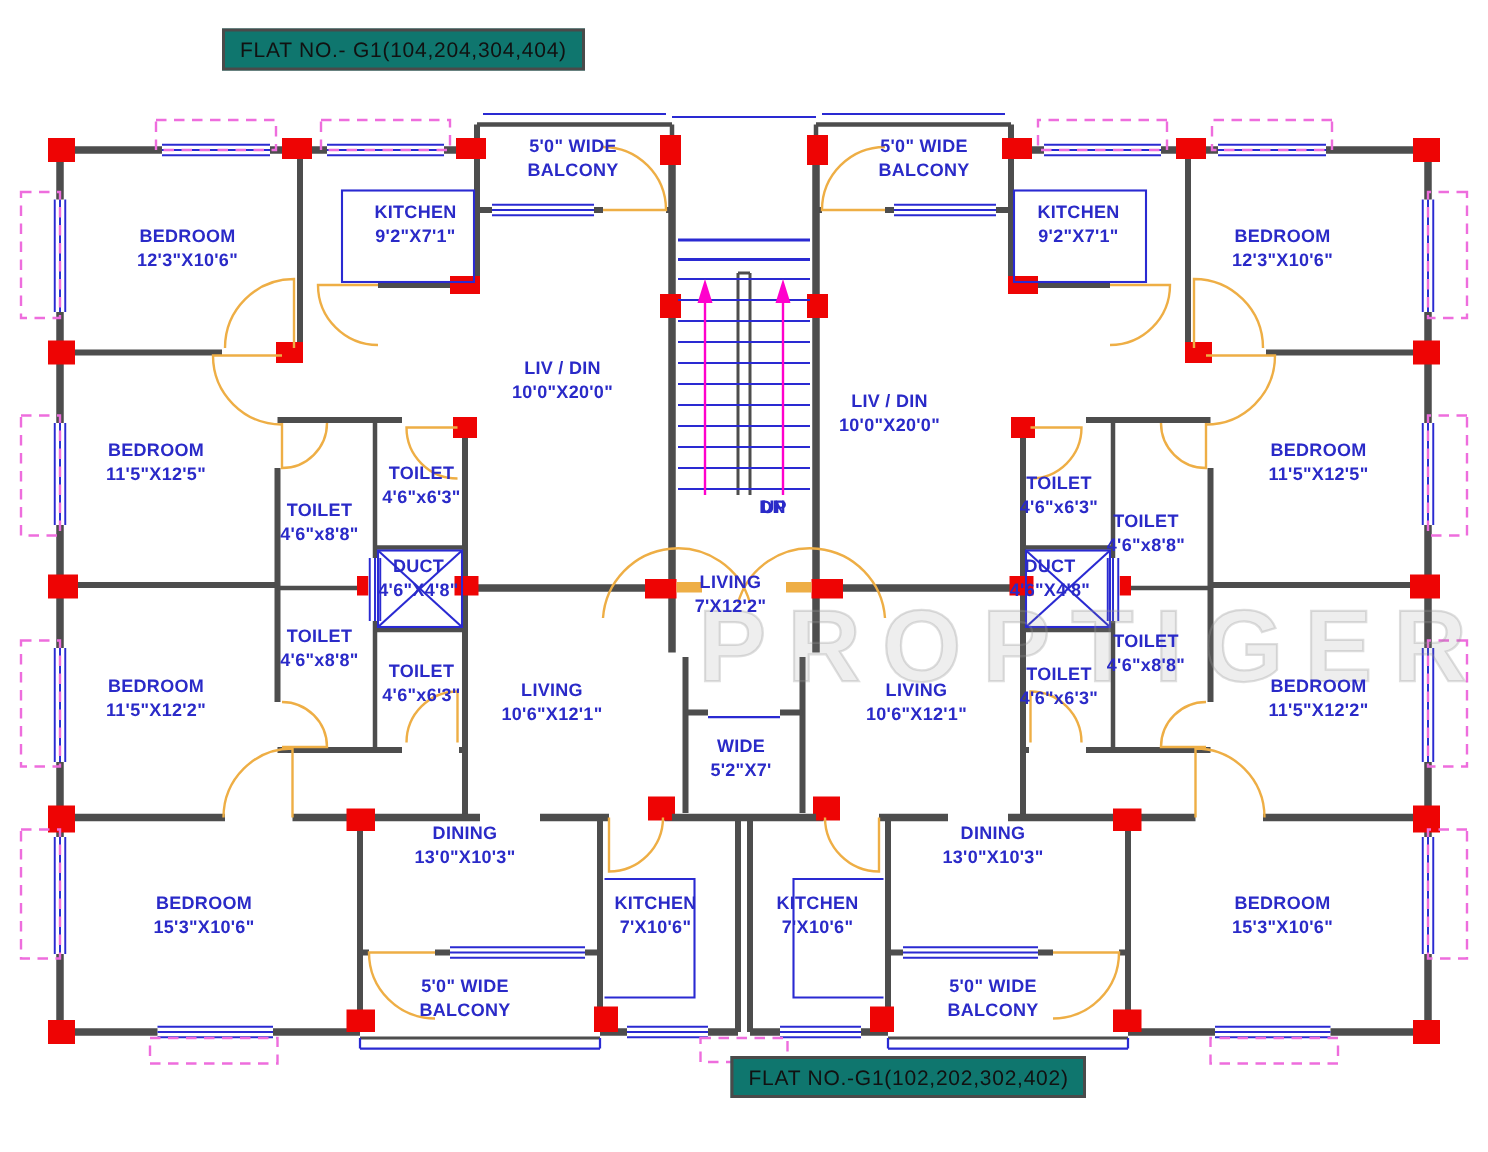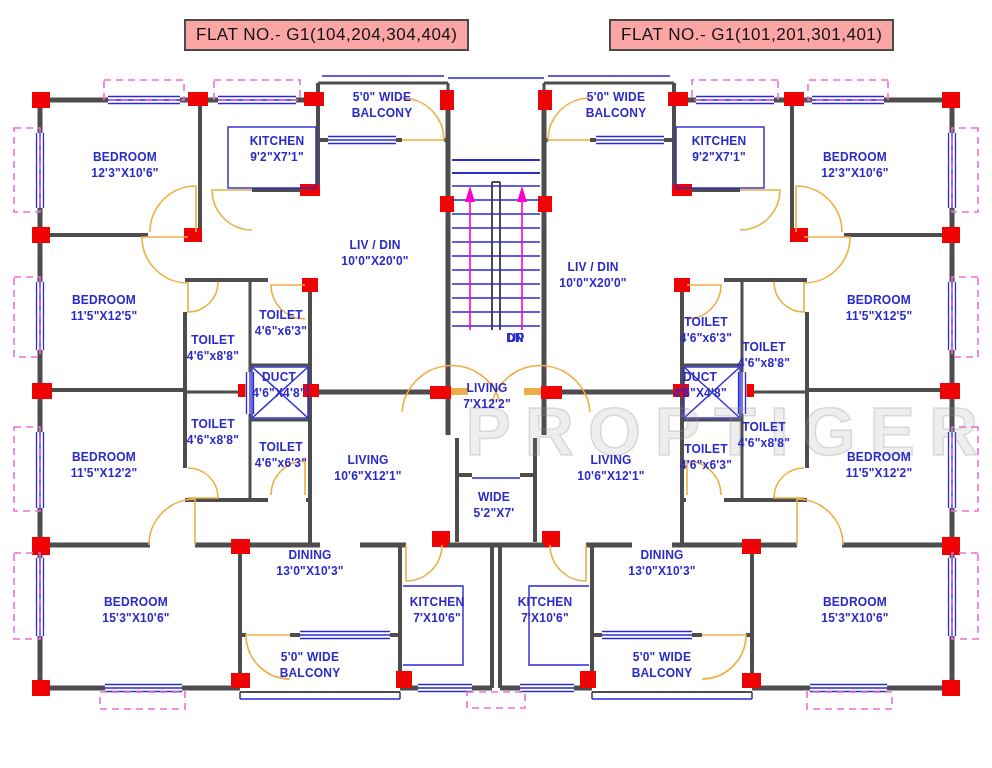--- a/index.html
+++ b/index.html
@@ -15,22 +15,22 @@
   .col{fill:var(--column);stroke:none;}
   .doorarc{stroke:var(--door);fill:none;stroke-width:1.6;}
   .doorjamb{fill:var(--door);}
   .projbox{stroke:var(--projection);fill:none;stroke-width:1.6;stroke-dasharray:7 5;}
   .winwhite{stroke:#ffffff;stroke-width:9;fill:none;}
   .winline{stroke:var(--window);stroke-width:1.3;fill:none;}
   .arrow{stroke:var(--arrow);stroke-width:1.6;fill:none;}
   .arrowhead{fill:var(--arrow);stroke:none;}
   .room-label{position:absolute;transform:translateX(-50%);text-align:center;
     color:var(--label);font-size:12px;line-height:1.3;font-weight:700;letter-spacing:.2px;white-space:pre;}
-  .flat-title{position:absolute;border:2px solid #4a4a4a;background:#fca5a5;color:var(--title);
-    font-size:17px;font-weight:400;padding:4px 10px;white-space:nowrap;letter-spacing:.5px;margin-left:36px;}
+  .flat-title{position:absolute;border:2px solid #4a4a4a;background:#0f766e;color:var(--title);
+    font-size:14px;font-weight:400;padding:4px 10px;white-space:nowrap;letter-spacing:.5px;}
   #watermark{position:absolute;left:0;top:392px;width:100%;text-align:right;
     font-size:68px;font-weight:700;letter-spacing:14px;color:rgba(135,135,135,0.14);
     -webkit-text-stroke:1.5px rgba(150,150,150,0.30);pointer-events:none;}
 </style>
 </head>
 <body>
 
 <div id="canvas">
 
   <svg id="plan-svg" width="992" height="768" viewBox="0 0 992 768">
@@ -217,21 +217,21 @@
         <path d="M 492,402 A 50 50 0 0 1 590,412" class="doorarc"></path>
         <rect x="451" y="388" width="17" height="7" class="doorjamb"></rect>
         <rect x="524" y="388" width="17" height="7" class="doorjamb"></rect>
         <rect x="467" y="692" width="58" height="16" class="projbox"></rect>
       </g>
   </svg>
 
   <div id="watermark">PROPTIGER</div>
 
   <div class="flat-title" style="left:148px;top:19px;">FLAT NO.- G1(104,204,304,404)</div>
-  <div class="flat-title" style="left:573px;top:19px;">FLAT NO.- G1(101,201,301,401)</div>
+  <div class="flat-title" style="left:487px;top:704px;">FLAT NO.-G1(102,202,302,402)</div>
 
   <div id="room-labels">
       <div class="room-label" style="left: 125px; top: 150px;"><span>BEDROOM</span><br><span>12'3"X10'6"</span></div>
       <div class="room-label" style="left: 277px; top: 134px;"><span>KITCHEN</span><br><span>9'2"X7'1"</span></div>
       <div class="room-label" style="left: 382px; top: 90px;"><span>5'0" WIDE</span><br><span>BALCONY</span></div>
       <div class="room-label" style="left: 375px; top: 238px;"><span>LIV / DIN</span><br><span>10'0"X20'0"</span></div>
       <div class="room-label" style="left: 104px; top: 293px;"><span>BEDROOM</span><br><span>11'5"X12'5"</span></div>
       <div class="room-label" style="left: 281px; top: 308px;"><span>TOILET</span><br><span>4'6"x6'3"</span></div>
       <div class="room-label" style="left: 213px; top: 333px;"><span>TOILET</span><br><span>4'6"x8'8"</span></div>
       <div class="room-label" style="left: 279px; top: 370px;"><span>DUCT</span><br><span>4'6"X4'8"</span></div>

